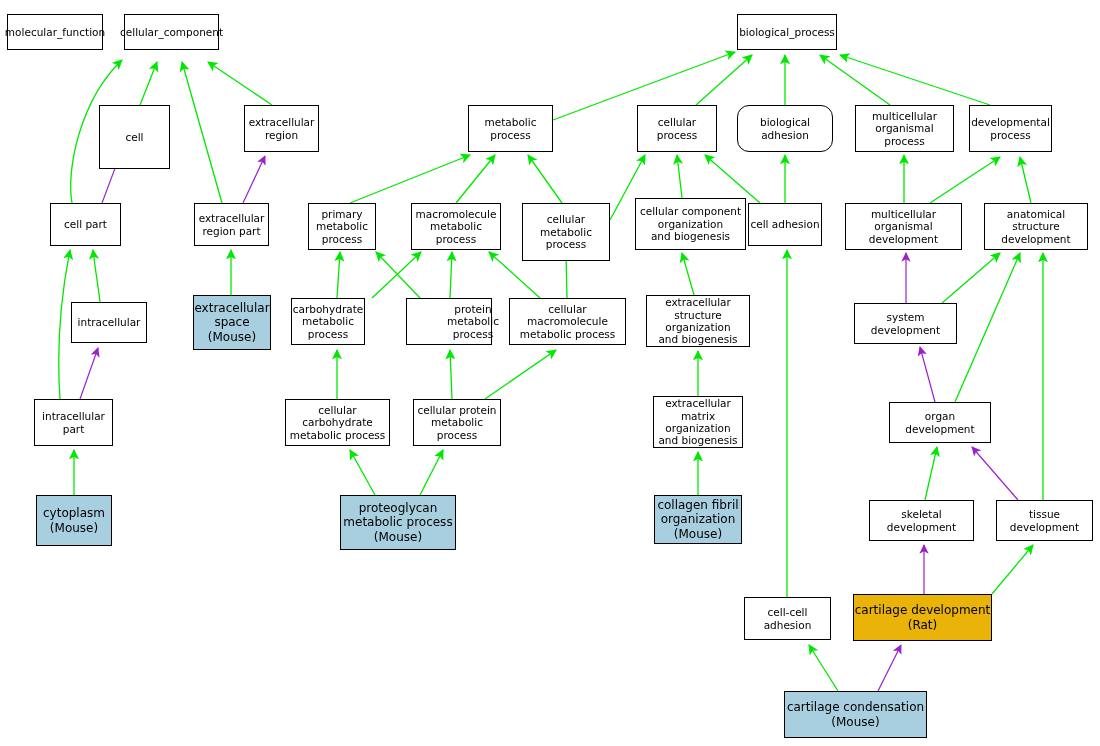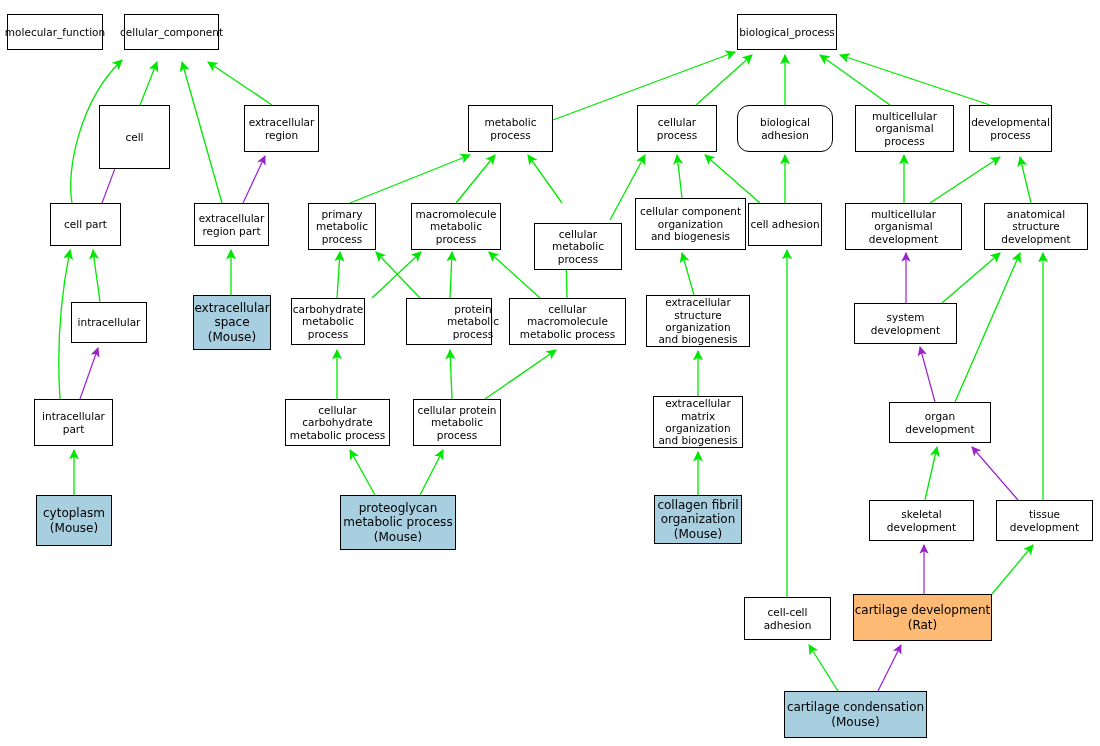--- a/index.html
+++ b/index.html
@@ -36,21 +36,21 @@
     line-height: 1.18;
     white-space: pre-line;
     z-index: 2;
   }
   .node.plain { font-size: 10.5px; }
   .node.hl {
     background: #a8cfe0;
     font-size: 12px;
   }
   .node.target {
-    background: #fdba74;
+    background: #eab308;
     font-size: 12px;
   }
 </style>
 </head>
 <body>
 
 <div id="canvas">
   <svg id="edge-layer" viewBox="0 0 1100 746">
     <defs>
       <marker id="arrow-green" markerWidth="9" markerHeight="9" refX="7.2" refY="4.5" orient="auto" markerUnits="strokeWidth">
@@ -129,21 +129,21 @@
 organismal process</div>
       <div class="node plain" style="left: 969px; top: 105px; width: 83px; height: 47px;">developmental
 process</div>
       <div class="node plain" style="left: 50px; top: 203px; width: 71px; height: 43px;">cell part</div>
       <div class="node plain" style="left: 194px; top: 203px; width: 75px; height: 43px;">extracellular
 region part</div>
       <div class="node plain" style="left: 308px; top: 203px; width: 68px; height: 47px;">primary metabolic
 process</div>
       <div class="node plain" style="left: 411px; top: 203px; width: 90px; height: 47px;">macromolecule
 metabolic process</div>
-      <div class="node plain" style="left: 534px; top: 203px; width: 88px; height: 47px; margin-top: 20px;">cellular metabolic
+      <div class="node plain" style="left: 522px; top: 203px; width: 88px; height: 58px;">cellular metabolic
 process</div>
       <div class="node plain" style="left: 635px; top: 198px; width: 111px; height: 52px;">cellular component
 organization
 and biogenesis</div>
       <div class="node plain" style="left: 748px; top: 203px; width: 74px; height: 43px;">cell adhesion</div>
       <div class="node plain" style="left: 845px; top: 203px; width: 117px; height: 47px;">multicellular
 organismal development</div>
       <div class="node plain" style="left: 984px; top: 203px; width: 104px; height: 47px;">anatomical structure
 development</div>
       <div class="node plain" style="left: 71px; top: 302px; width: 76px; height: 41px;">intracellular</div>

